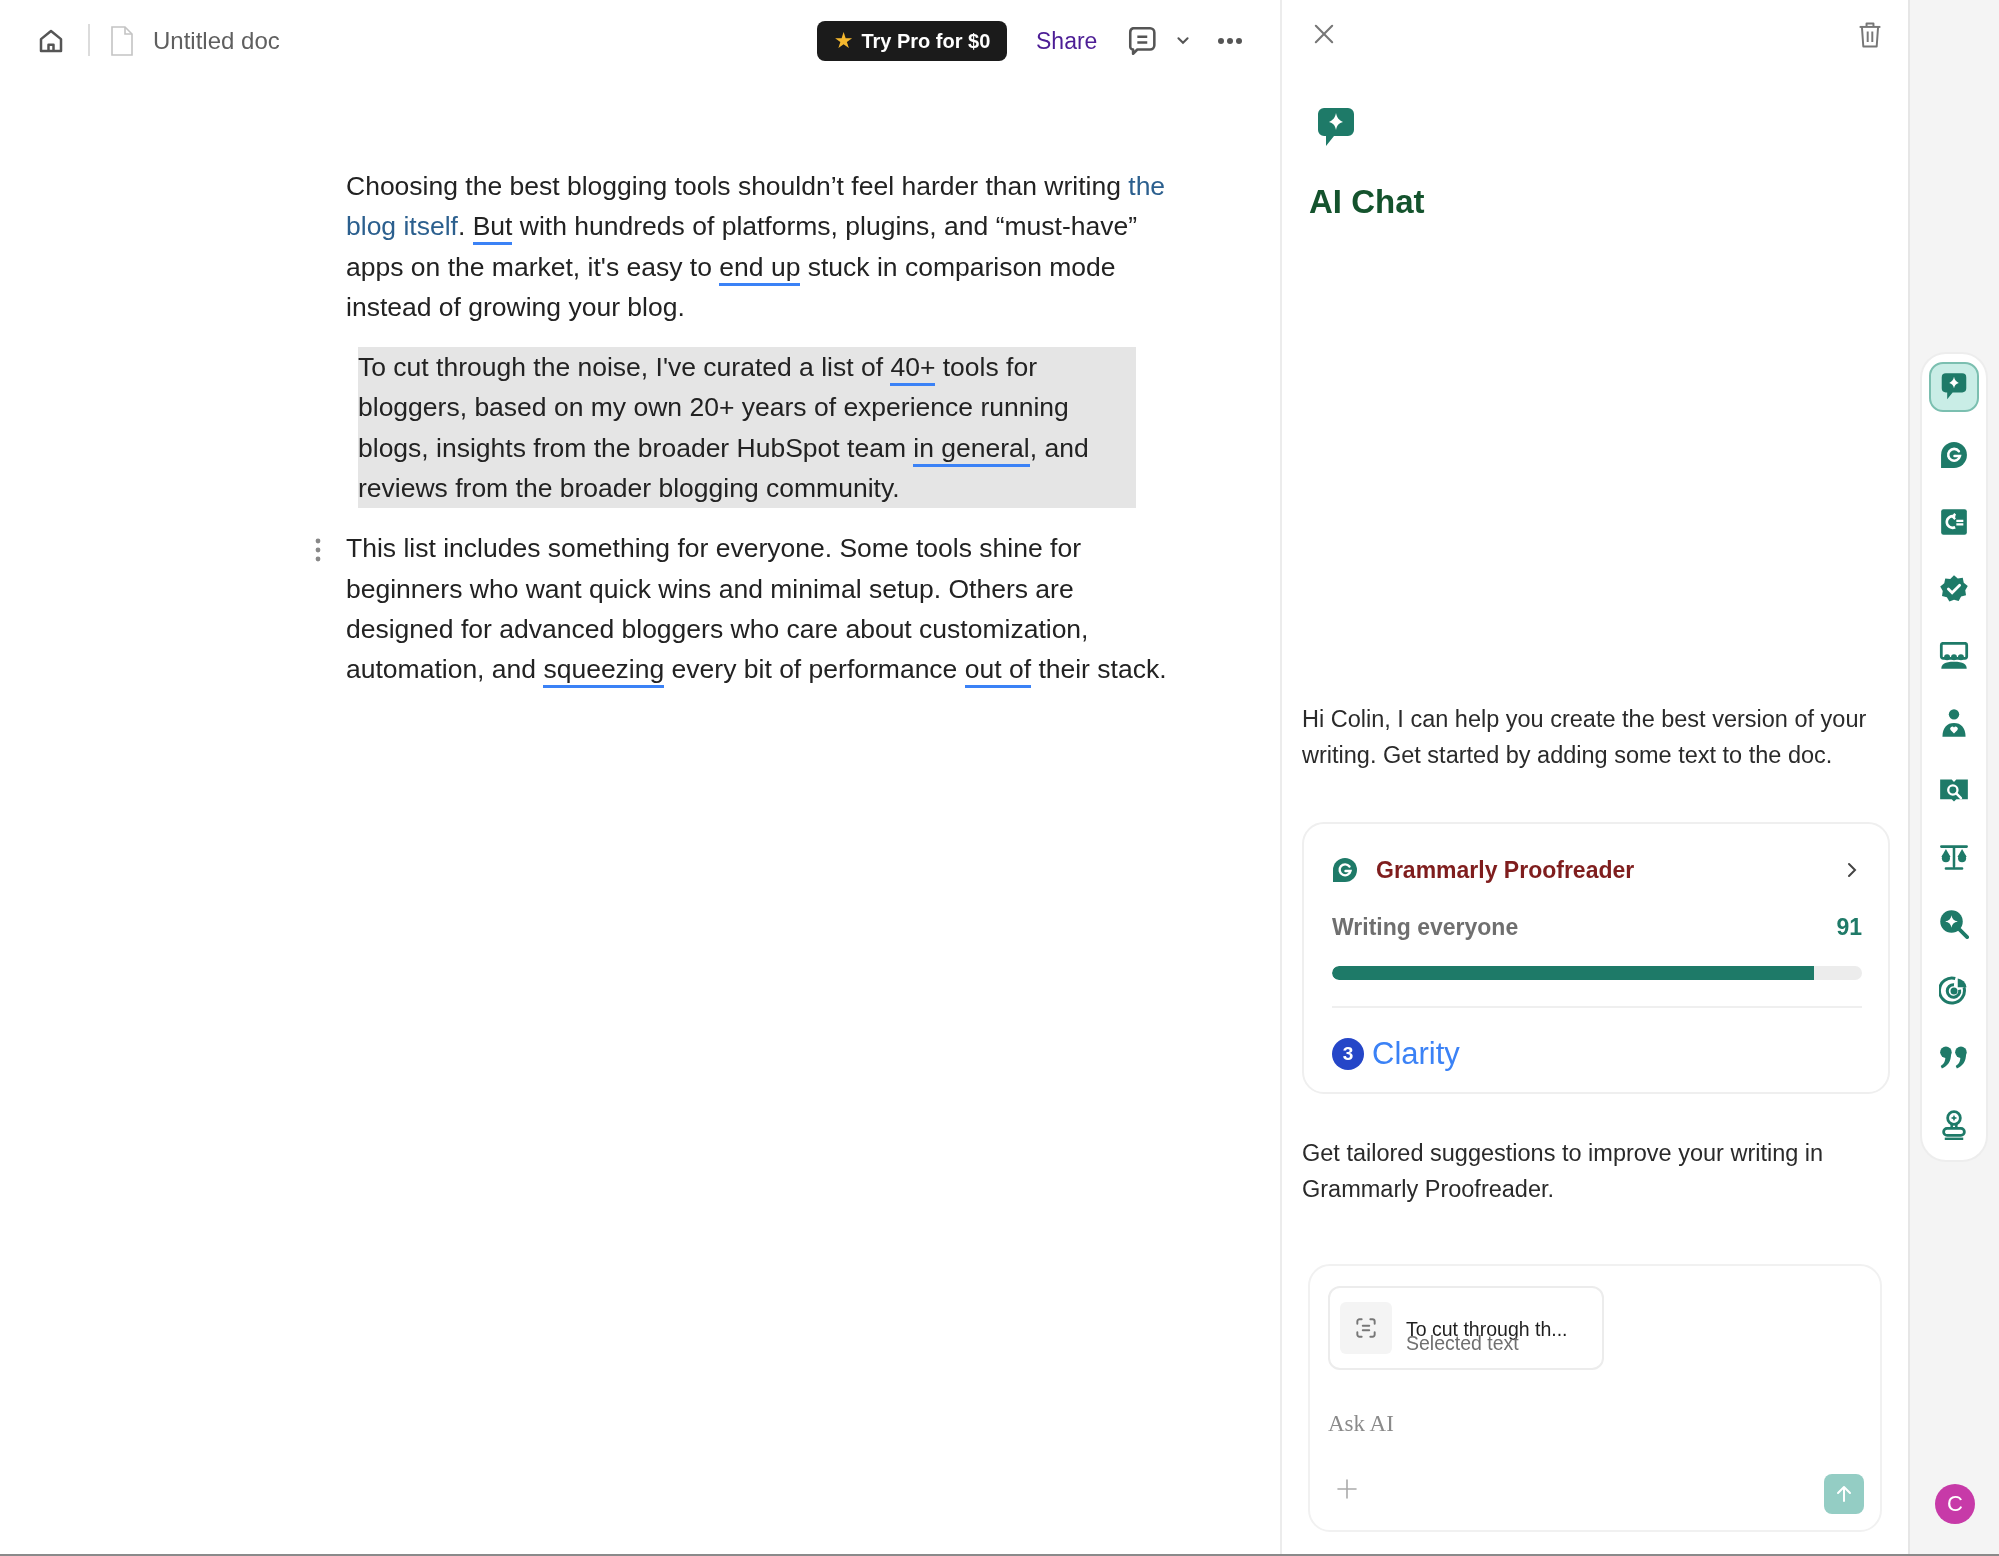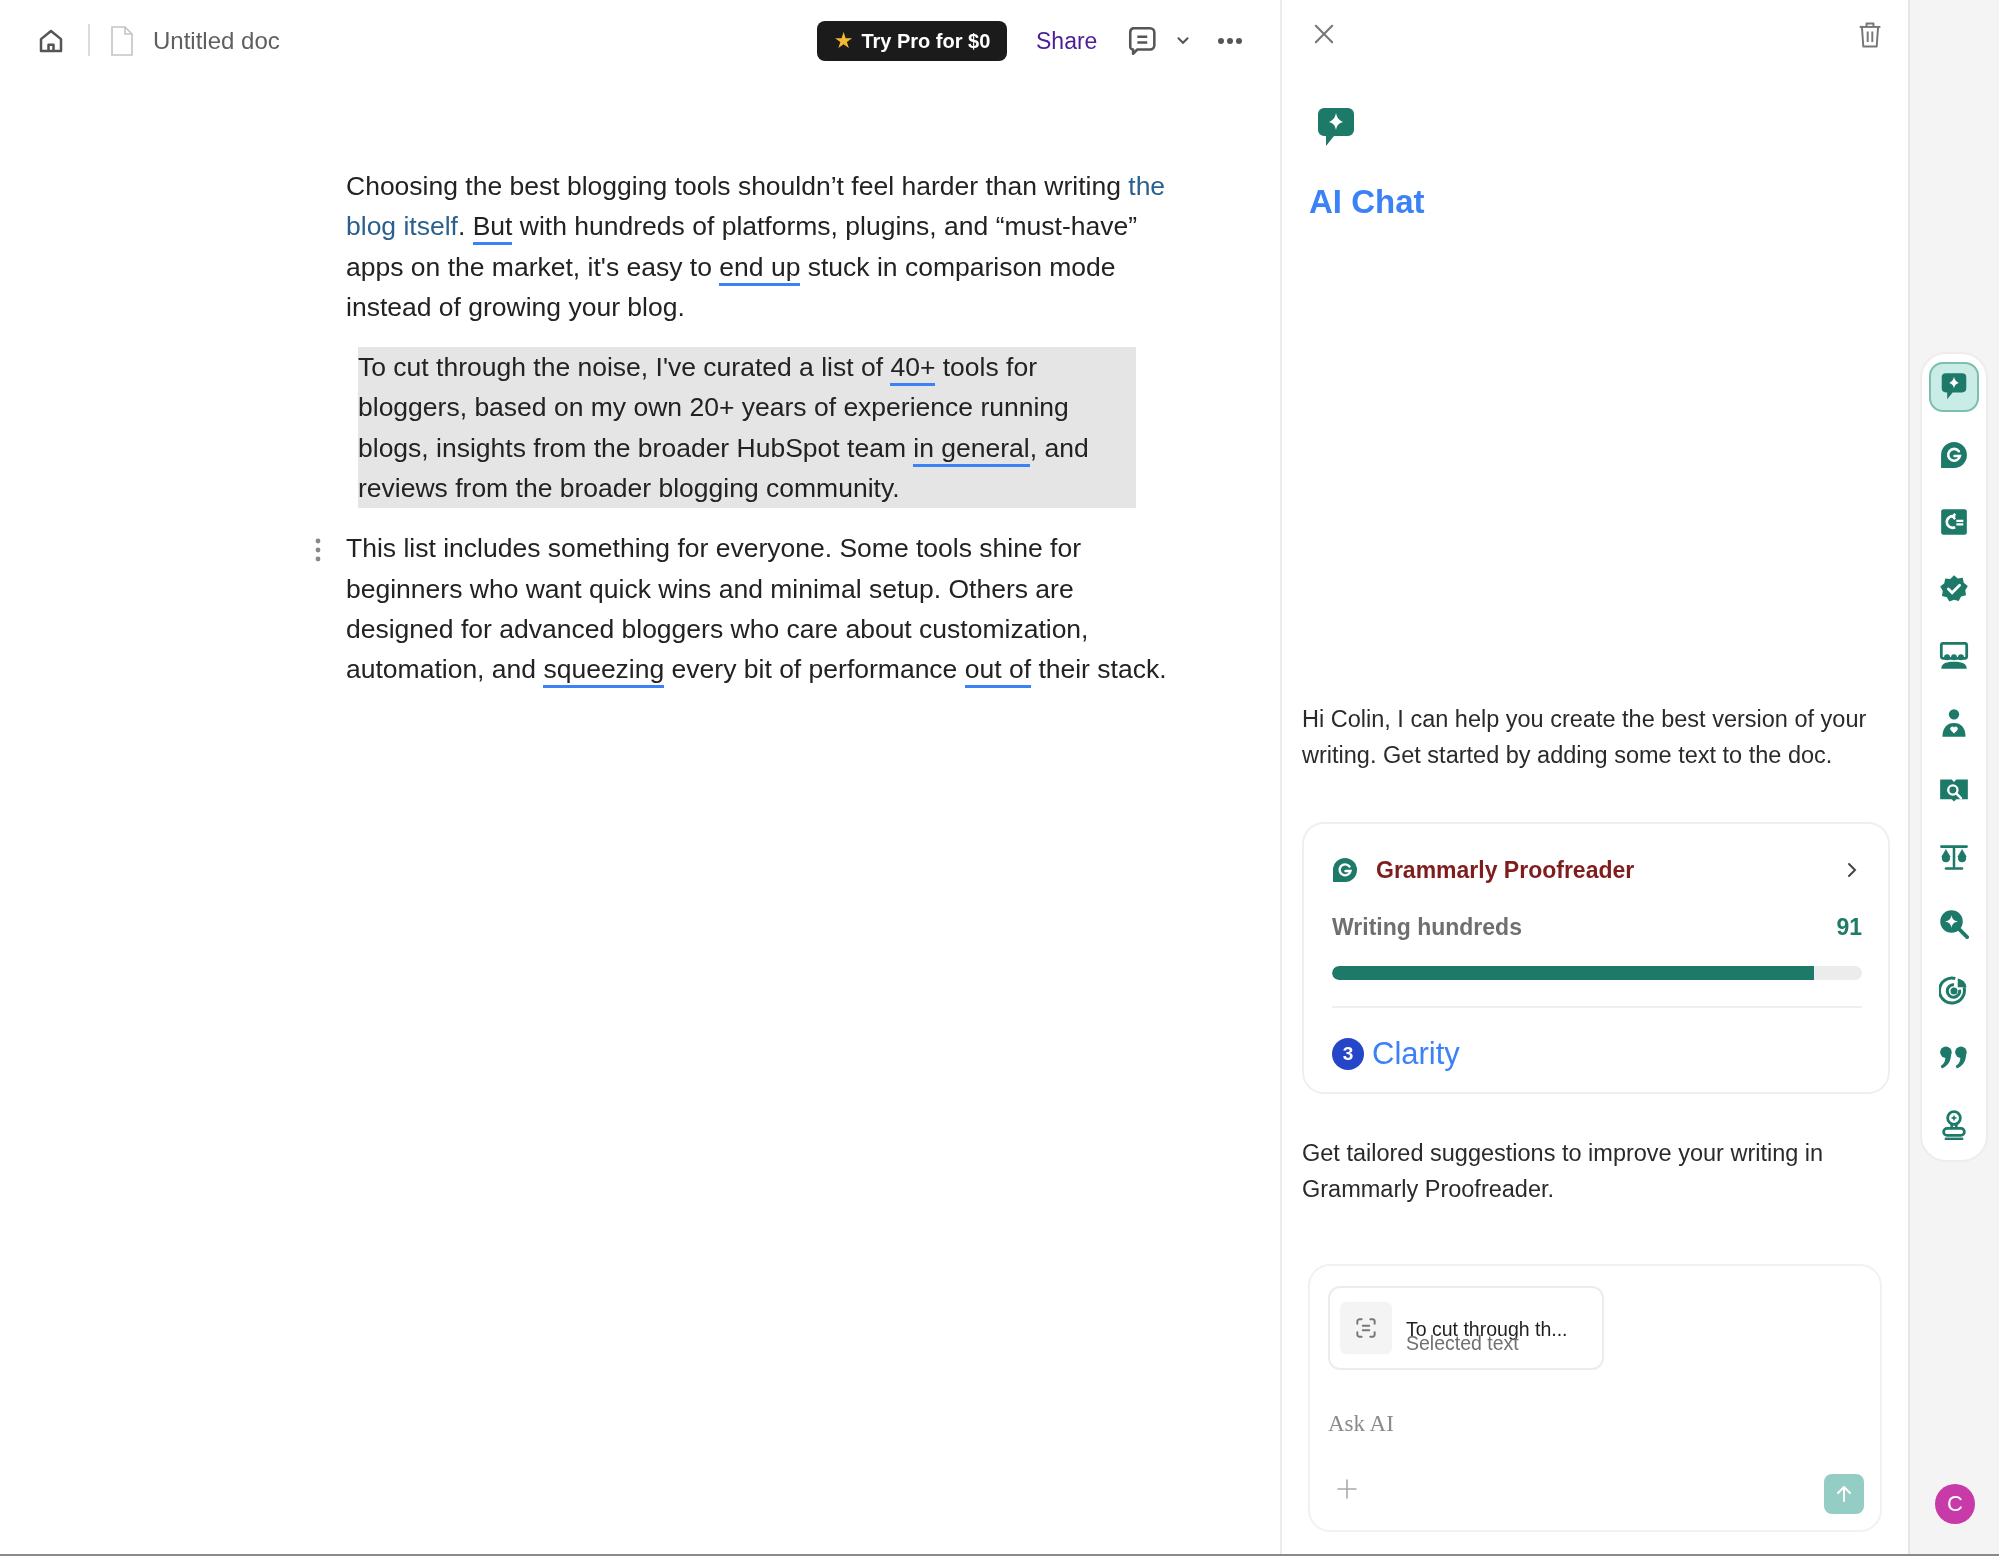--- a/index.html
+++ b/index.html
@@ -28,21 +28,21 @@
   .para.p3 { }
   .link { color: #2b5f8e; }
   .ul { border-bottom: 3px solid #3b82f6; padding-bottom: 1px; }
   .drag-handle { position: absolute; left: -32px; top: 10px; width: 8px; height: 24px; cursor: grab; }
 
   
   .ai-panel { position: absolute; left: 1280px; top: 0; width: 628px; height: 1556px; background: #fff; border-left: 2px solid #ececec; }
   .close-btn { position: absolute; left: 28px; top: 20px; width: 28px; height: 28px; cursor: pointer; }
   .trash-btn { position: absolute; left: 574px; top: 20px; width: 28px; height: 30px; cursor: pointer; }
   .ai-logo { position: absolute; left: 34px; top: 106px; width: 40px; height: 44px; }
-  .ai-title { position: absolute; left: 27px; top: 182px; font-size: 33px; font-weight: bold; color: #3b82f6; line-height: 40px; }
+  .ai-title { position: absolute; left: 27px; top: 182px; font-size: 33px; font-weight: bold; color: #14532d; line-height: 40px; }
 
   .greeting { position: absolute; left: 20px; top: 702px; width: 580px; font-size: 23.5px; line-height: 35.5px; color: #2a2a2a; }
 
   .proof-card { position: absolute; left: 20px; top: 822px; width: 588px; height: 272px; border: 2px solid #efefef; border-radius: 22px; background: #fff; cursor: pointer; }
   .pc-head { position: absolute; left: 28px; top: 30px; right: 28px; height: 32px; display: flex; align-items: center; }
   .pc-g { width: 26px; height: 26px; margin-right: 18px; }
   .pc-title { font-size: 23px; font-weight: bold; color: #7f1d1d; flex: 1; }
   .pc-chev { width: 16px; height: 20px; }
   .pc-wq { position: absolute; left: 28px; top: 90px; font-size: 23px; font-weight: bold; color: #6f6f6f; }
   .pc-score { position: absolute; right: 26px; top: 90px; font-size: 23px; font-weight: bold; color: #1f7a68; }
@@ -144,21 +144,21 @@
     <div class="pc-head">
       <svg class="pc-g" viewBox="0 0 26 26">
           <path d="M13 1a12 12 0 1 1 0 24H1V13A12 12 0 0 1 13 1z" fill="#1e7a68"></path>
           <path d="M17.5 9.5A5.5 5.5 0 1 0 18.5 14h-5" fill="none" stroke="#fff" stroke-width="2.4" stroke-linecap="round"></path>
         </svg>
       <span class="pc-title">Grammarly Proofreader</span>
       <svg class="pc-chev" viewBox="0 0 16 20" fill="none" stroke="#444" stroke-width="2" stroke-linecap="round">
           <path d="M5 4l6 6-6 6"></path>
         </svg>
     </div>
-    <div class="pc-wq">Writing hundreds</div>
+    <div class="pc-wq">Writing everyone</div>
     <div class="pc-score">91</div>
     <div class="pc-bar">
       <div class="pc-bar-fill" id="quality-fill" style="width: 91%;"></div>
     </div>
     <div class="pc-divider"></div>
     <div class="pc-clarity">
       <span class="pc-badge">3</span>
       <span class="pc-clarity-label">Clarity</span>
     </div>
   </div>

